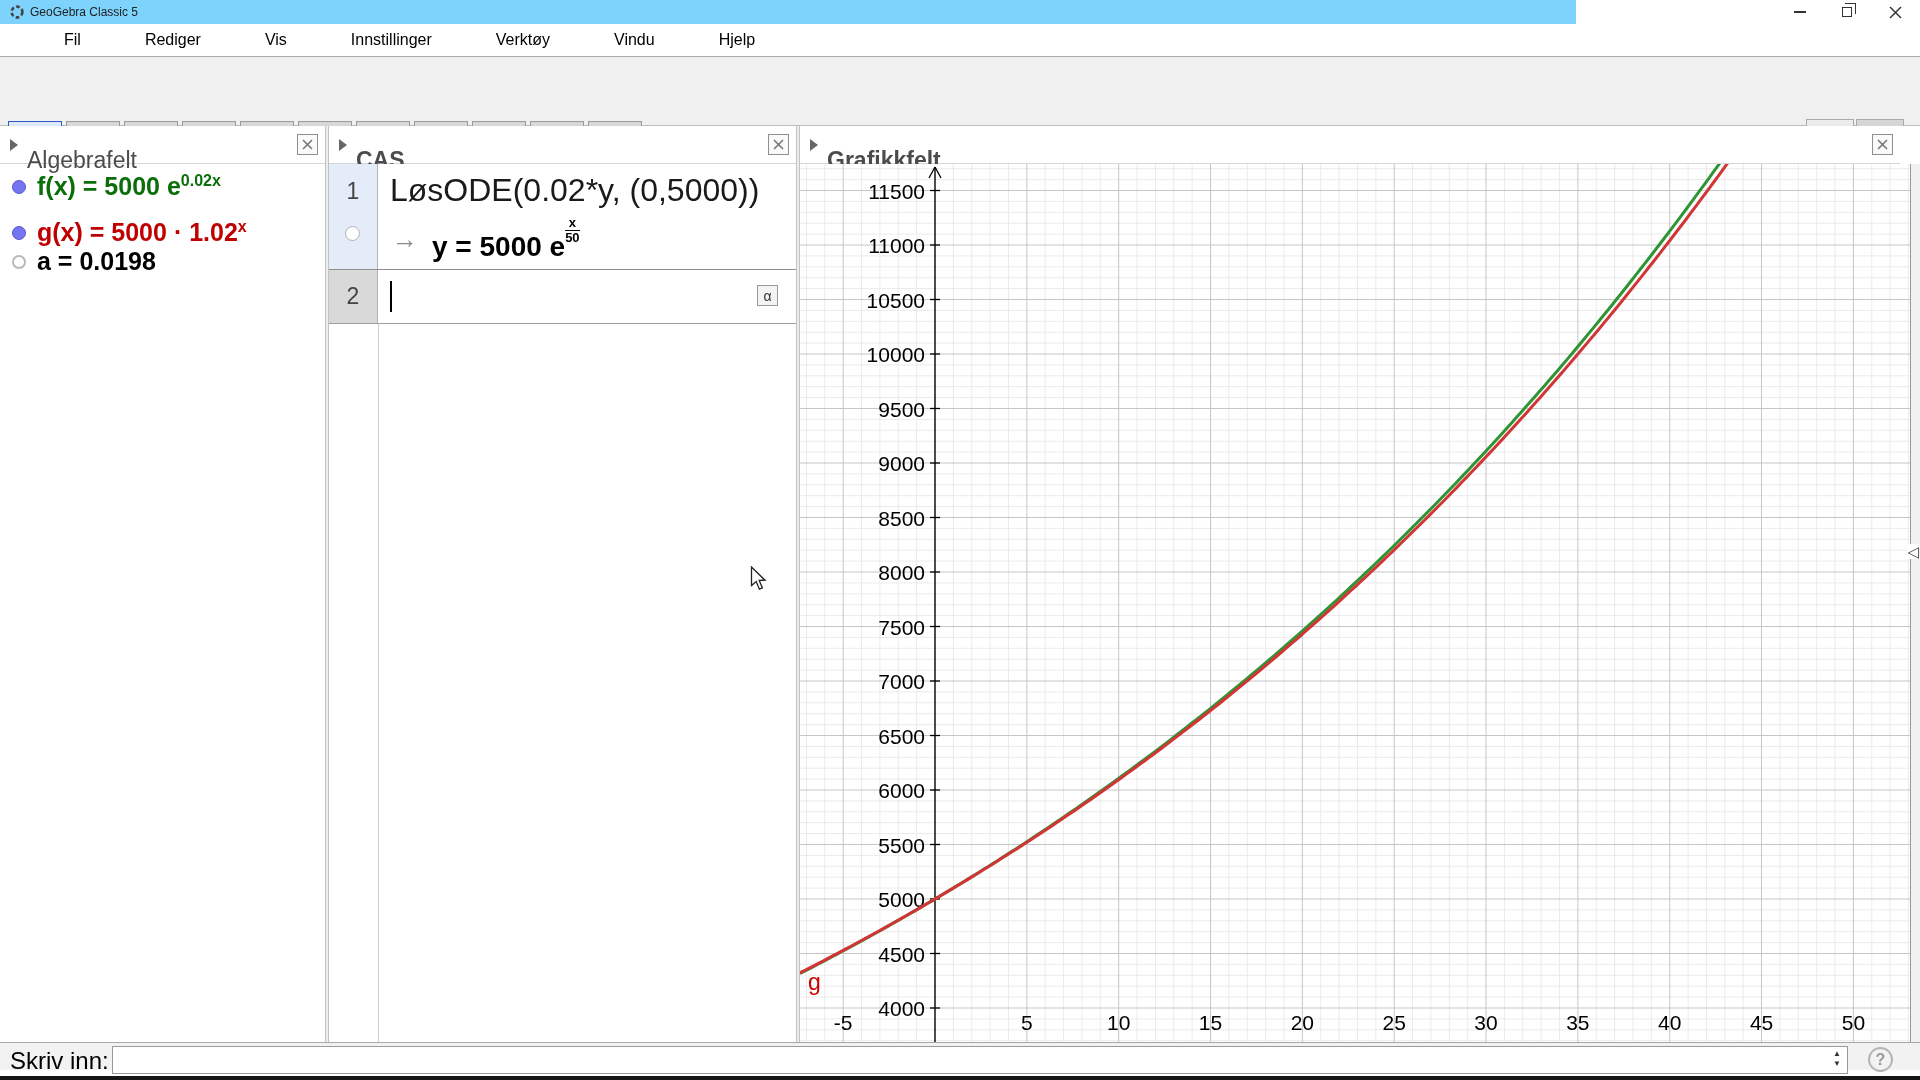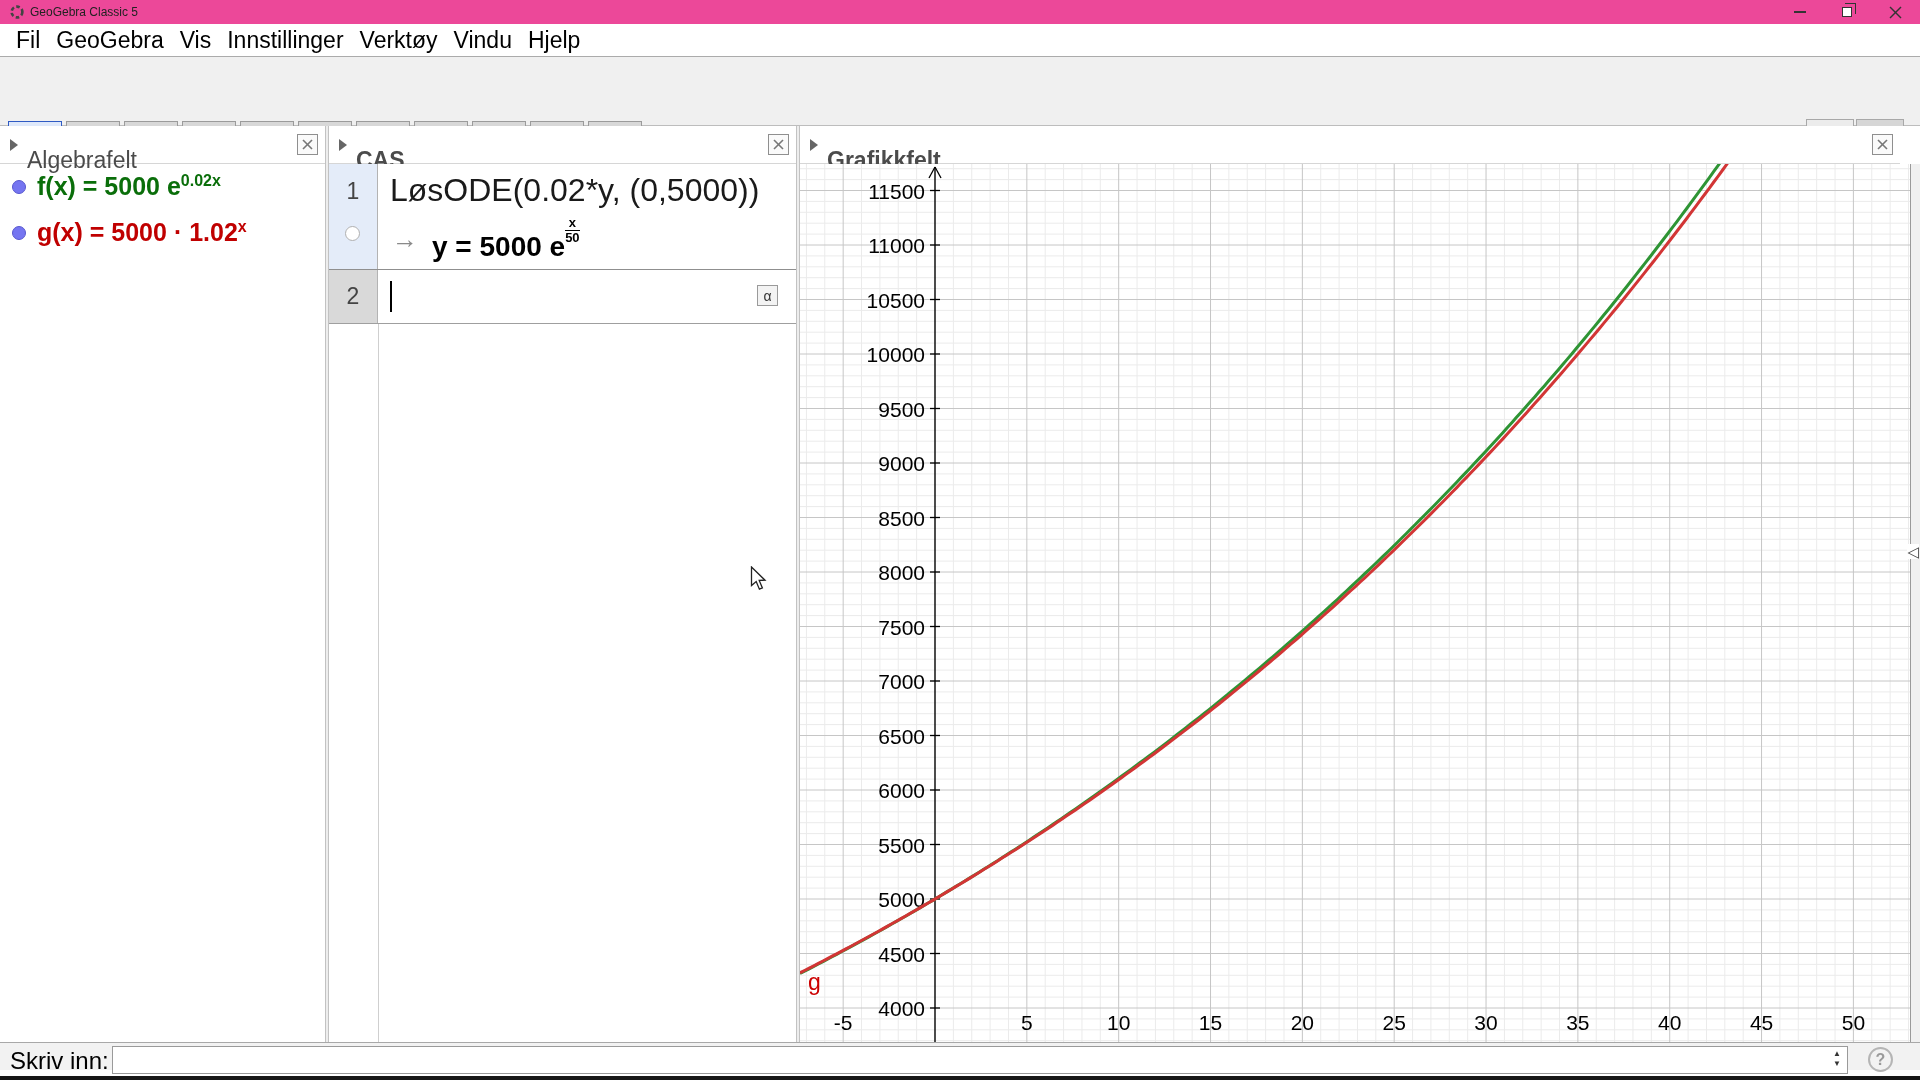--- a/index.html
+++ b/index.html
@@ -1,32 +1,32 @@
 <!DOCTYPE html>
 <html><head>
 <meta charset="utf-8">
 <style>
   * { margin:0; padding:0; box-sizing:border-box; }
   html,body { background:#888; }
   body { font-family:"Liberation Sans", sans-serif; }
   .app { position:relative; width:1920px; height:1080px; background:#fff; overflow:hidden; }
 
   
-  .titlebar { position:absolute; left:0; top:0; width:1920px; height:24px; background:#ec4899;padding-left:28px; }
+  .titlebar { position:absolute; left:0; top:0; width:1576px; height:24px; background:#7dd3fc;padding-left:28px; }
   .title-text { position:absolute; left:30px; top:5px; font-size:12px; color:#222; }
   .logo { position:absolute; left:9px; top:4px; }
   .winbtn { position:absolute; top:0; width:46px; height:24px; display:flex; align-items:center; justify-content:center; cursor:default; }
   .wb-min { left:1777px; } .wb-max { left:1824px; } .wb-close { left:1872px; }
   .min-glyph { width:12px; height:2px; background:#333; }
   .max-glyph { position:relative; width:10px; height:10px; border:1.4px solid #333; background:#fff; }
   .max-glyph:before { content:""; position:absolute; left:2px; top:-5px; width:10px; height:10px; border:1.4px solid #333; border-left:none; border-bottom:none; }
 
   
   .menubar { position:absolute; left:0; top:24px; width:1920px; height:32px; background:#fff; display:flex; align-items:center; padding-left:8px; }
-  .menu-item { font-size:23px; color:#000; padding:0 8px; cursor:default; }
+  .menu-item { font-size:16px; color:#000; padding:0 8px; cursor:default;margin-left:48px; }
 
   
   .toolbar { position:absolute; left:0; top:56px; width:1920px; height:70px; background:#f0f0f0; border-top:1px solid #ababab; border-bottom:1px solid #bdbdbd; }
   .tbtn { position:absolute; top:64px; width:54px; height:54px; background:#d8d8d8; border:1px solid #9b9b9b; display:flex; align-items:center; justify-content:center; }
   .tbtn.sel { background:#dfe9fb; border:1px solid #2f5bc4; }
   .tinner { position:relative; width:42px; height:42px; background:#fff; border:1px solid #bdbdbd; display:flex; flex-direction:column; align-items:center; justify-content:center; }
   .tbtn.sel .tinner { border:3px solid #2246b8; }
   .ic-big { font-size:27px; font-weight:bold; color:#111; line-height:1; }
   .ic-fact-top { font-size:16px; color:#111; line-height:1.1; }
   .ic-fact-bot { font-size:15px; color:#e02020; line-height:1.1; }
@@ -123,21 +123,21 @@
     <div class="winbtn wb-close">
       <svg width="13" height="13">
           <line x1="1" y1="1" x2="12" y2="12" stroke="#333" stroke-width="1.4"></line>
           <line x1="12" y1="1" x2="1" y2="12" stroke="#333" stroke-width="1.4"></line>
         </svg>
     </div>
   </div>
 
   <div class="menubar">
     <span class="menu-item">Fil</span>
-    <span class="menu-item">GeoGebra</span>
+    <span class="menu-item">Rediger</span>
     <span class="menu-item">Vis</span>
     <span class="menu-item">Innstillinger</span>
     <span class="menu-item">Verktøy</span>
     <span class="menu-item">Vindu</span>
     <span class="menu-item">Hjelp</span>
   </div>
 
   <div class="toolbar">
     <div class="tbtn sel" style="left:8px">
       <div class="tinner">
@@ -259,20 +259,24 @@
             </svg>
         </span>
       </div>
       <div class="alg-item" style="top:42px">
         <span class="alg-bullet b-filled"></span>
         <span class="alg-text" style="color:#0a6e0a"><span>f(x) = 5000 e</span><sup>0.02x</sup></span>
       </div>
       <div class="alg-item" style="top:88px">
         <span class="alg-bullet b-filled"></span>
         <span class="alg-text" style="color:#c00000"><span>g(x) = 5000 · 1.02</span><sup>x</sup></span>
+      </div>
+      <div class="alg-item" style="top:117px">
+        <span class="alg-bullet b-empty"></span>
+        <span class="alg-text" style="color:#000"><span>a = 0.0198</span><sup></sup></span>
       </div>
     </section>
 
     <div class="splitter sp1"></div>
 
     <section class="panel p-cas">
       <div class="phead">
         <span class="caret"></span>
         <span class="ptitle bold">CAS</span>
         <span class="pclose">

